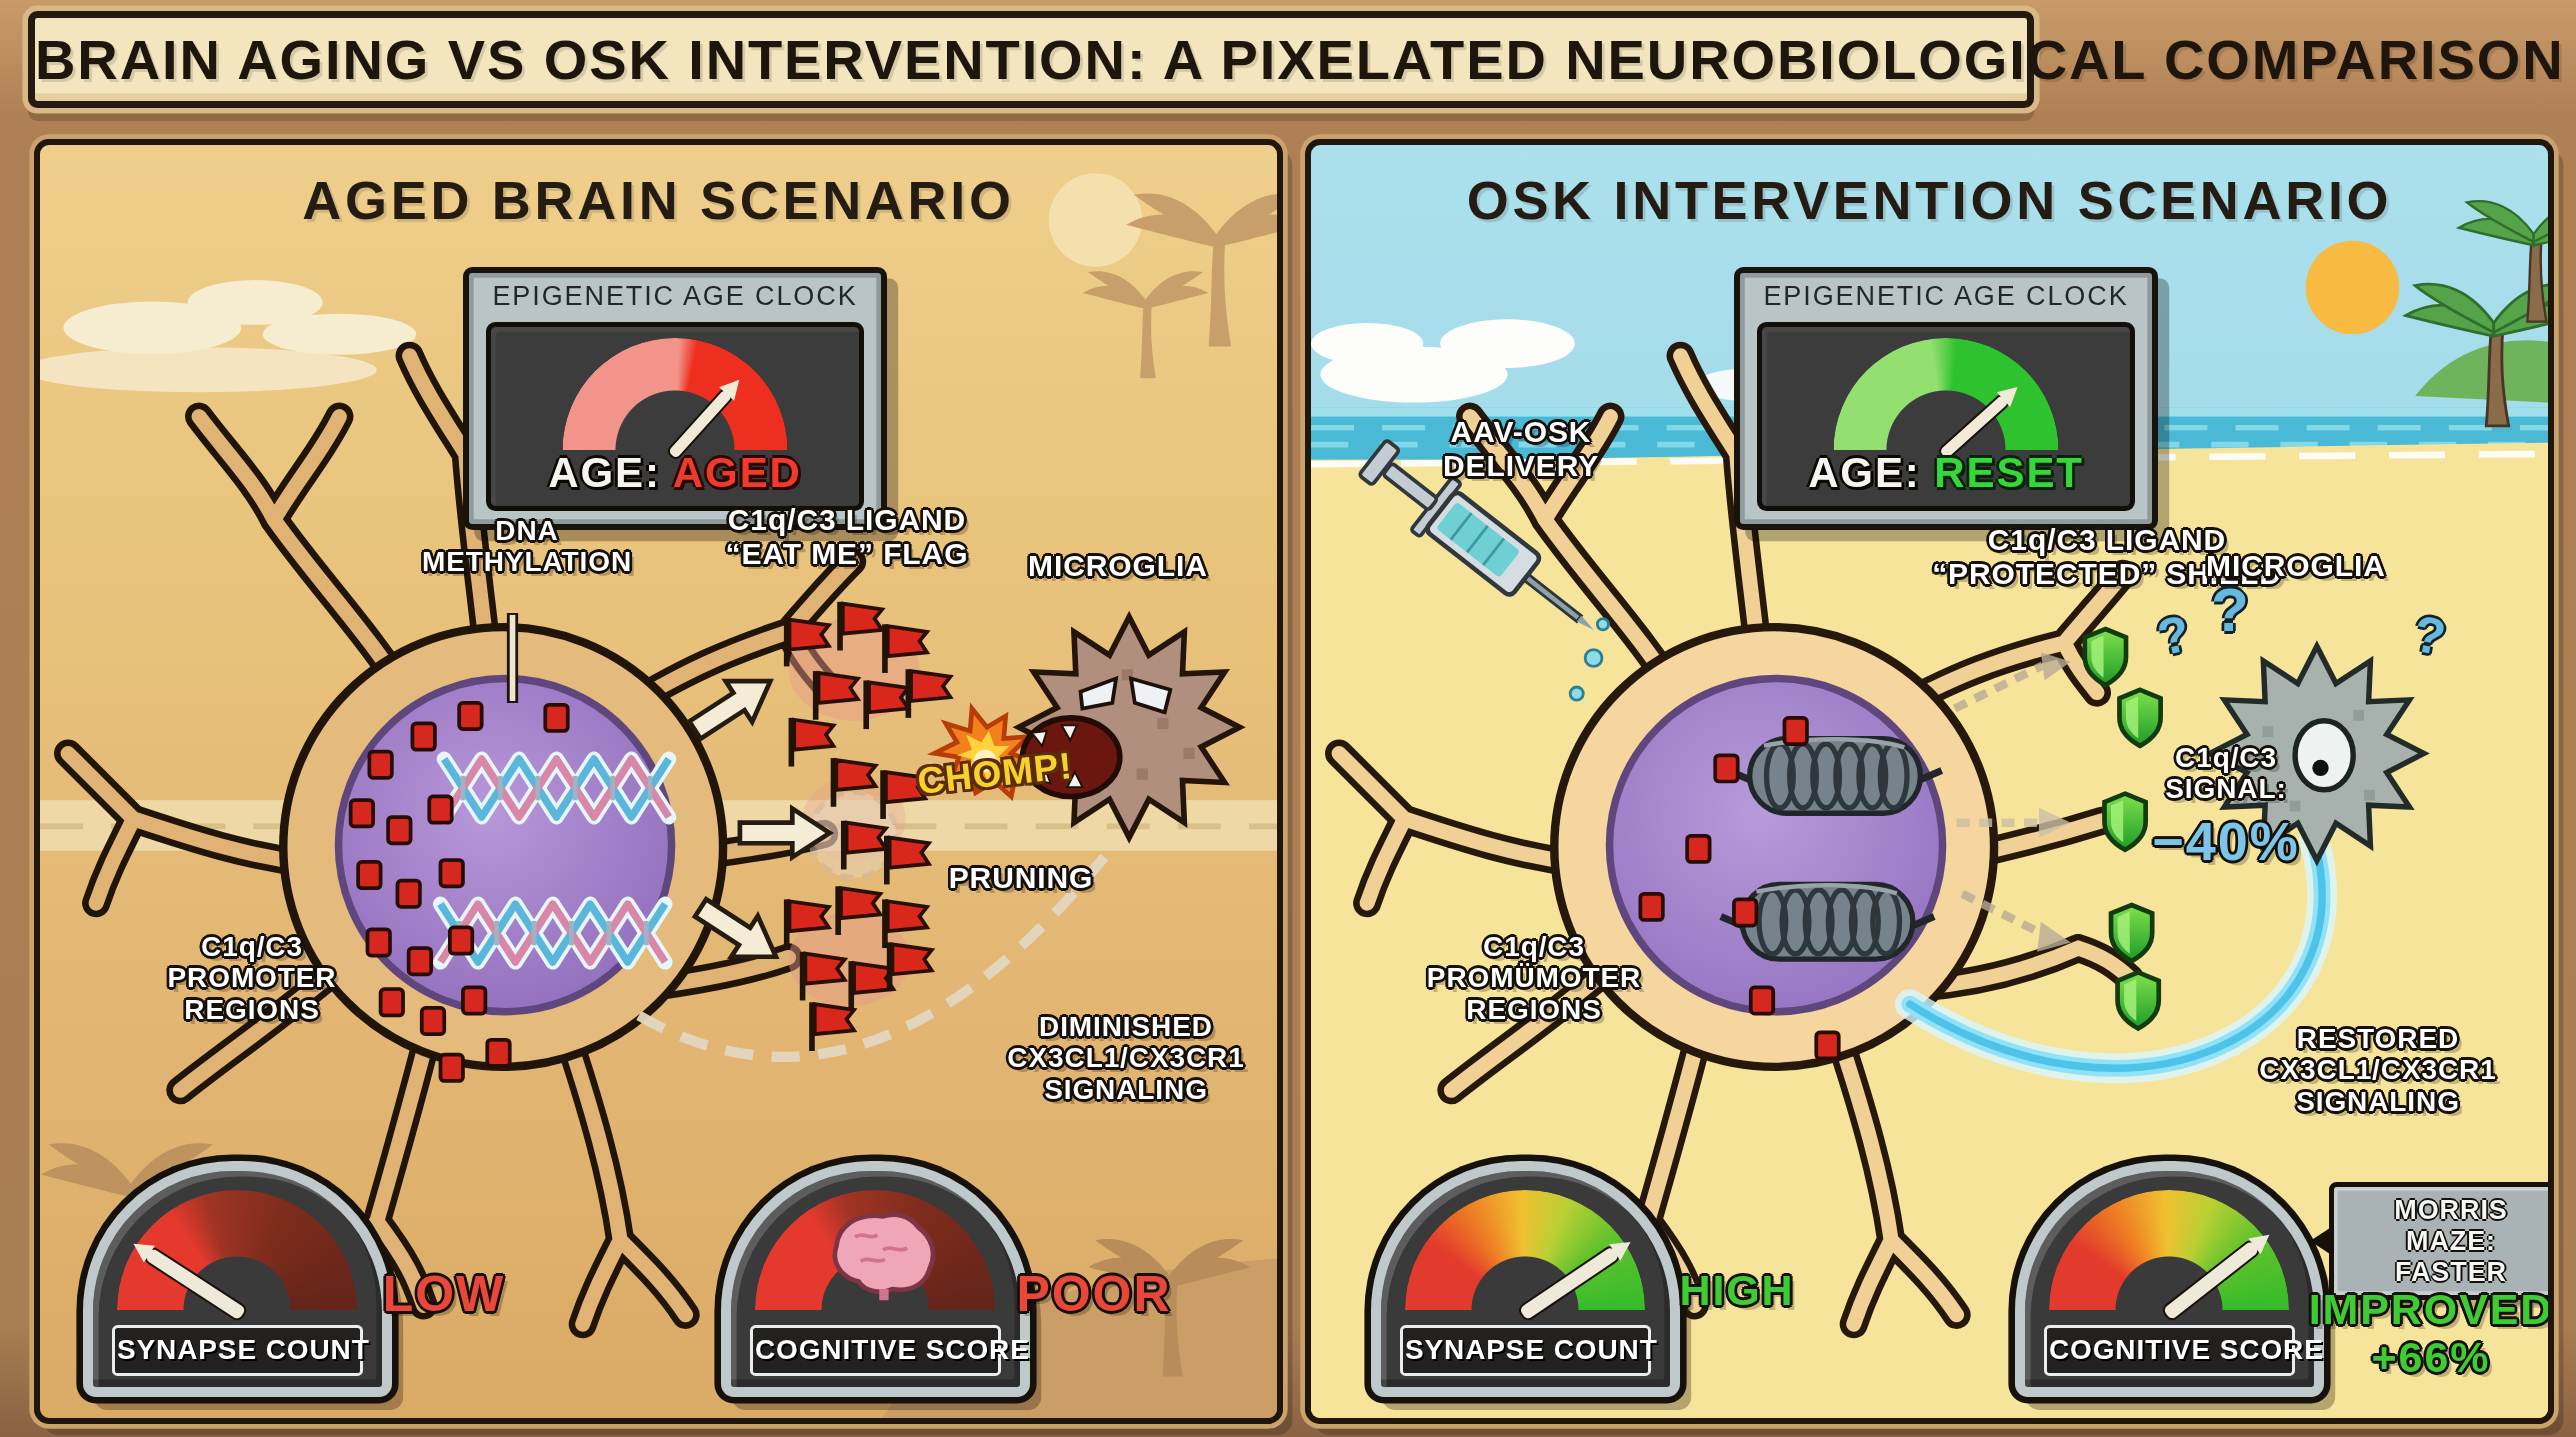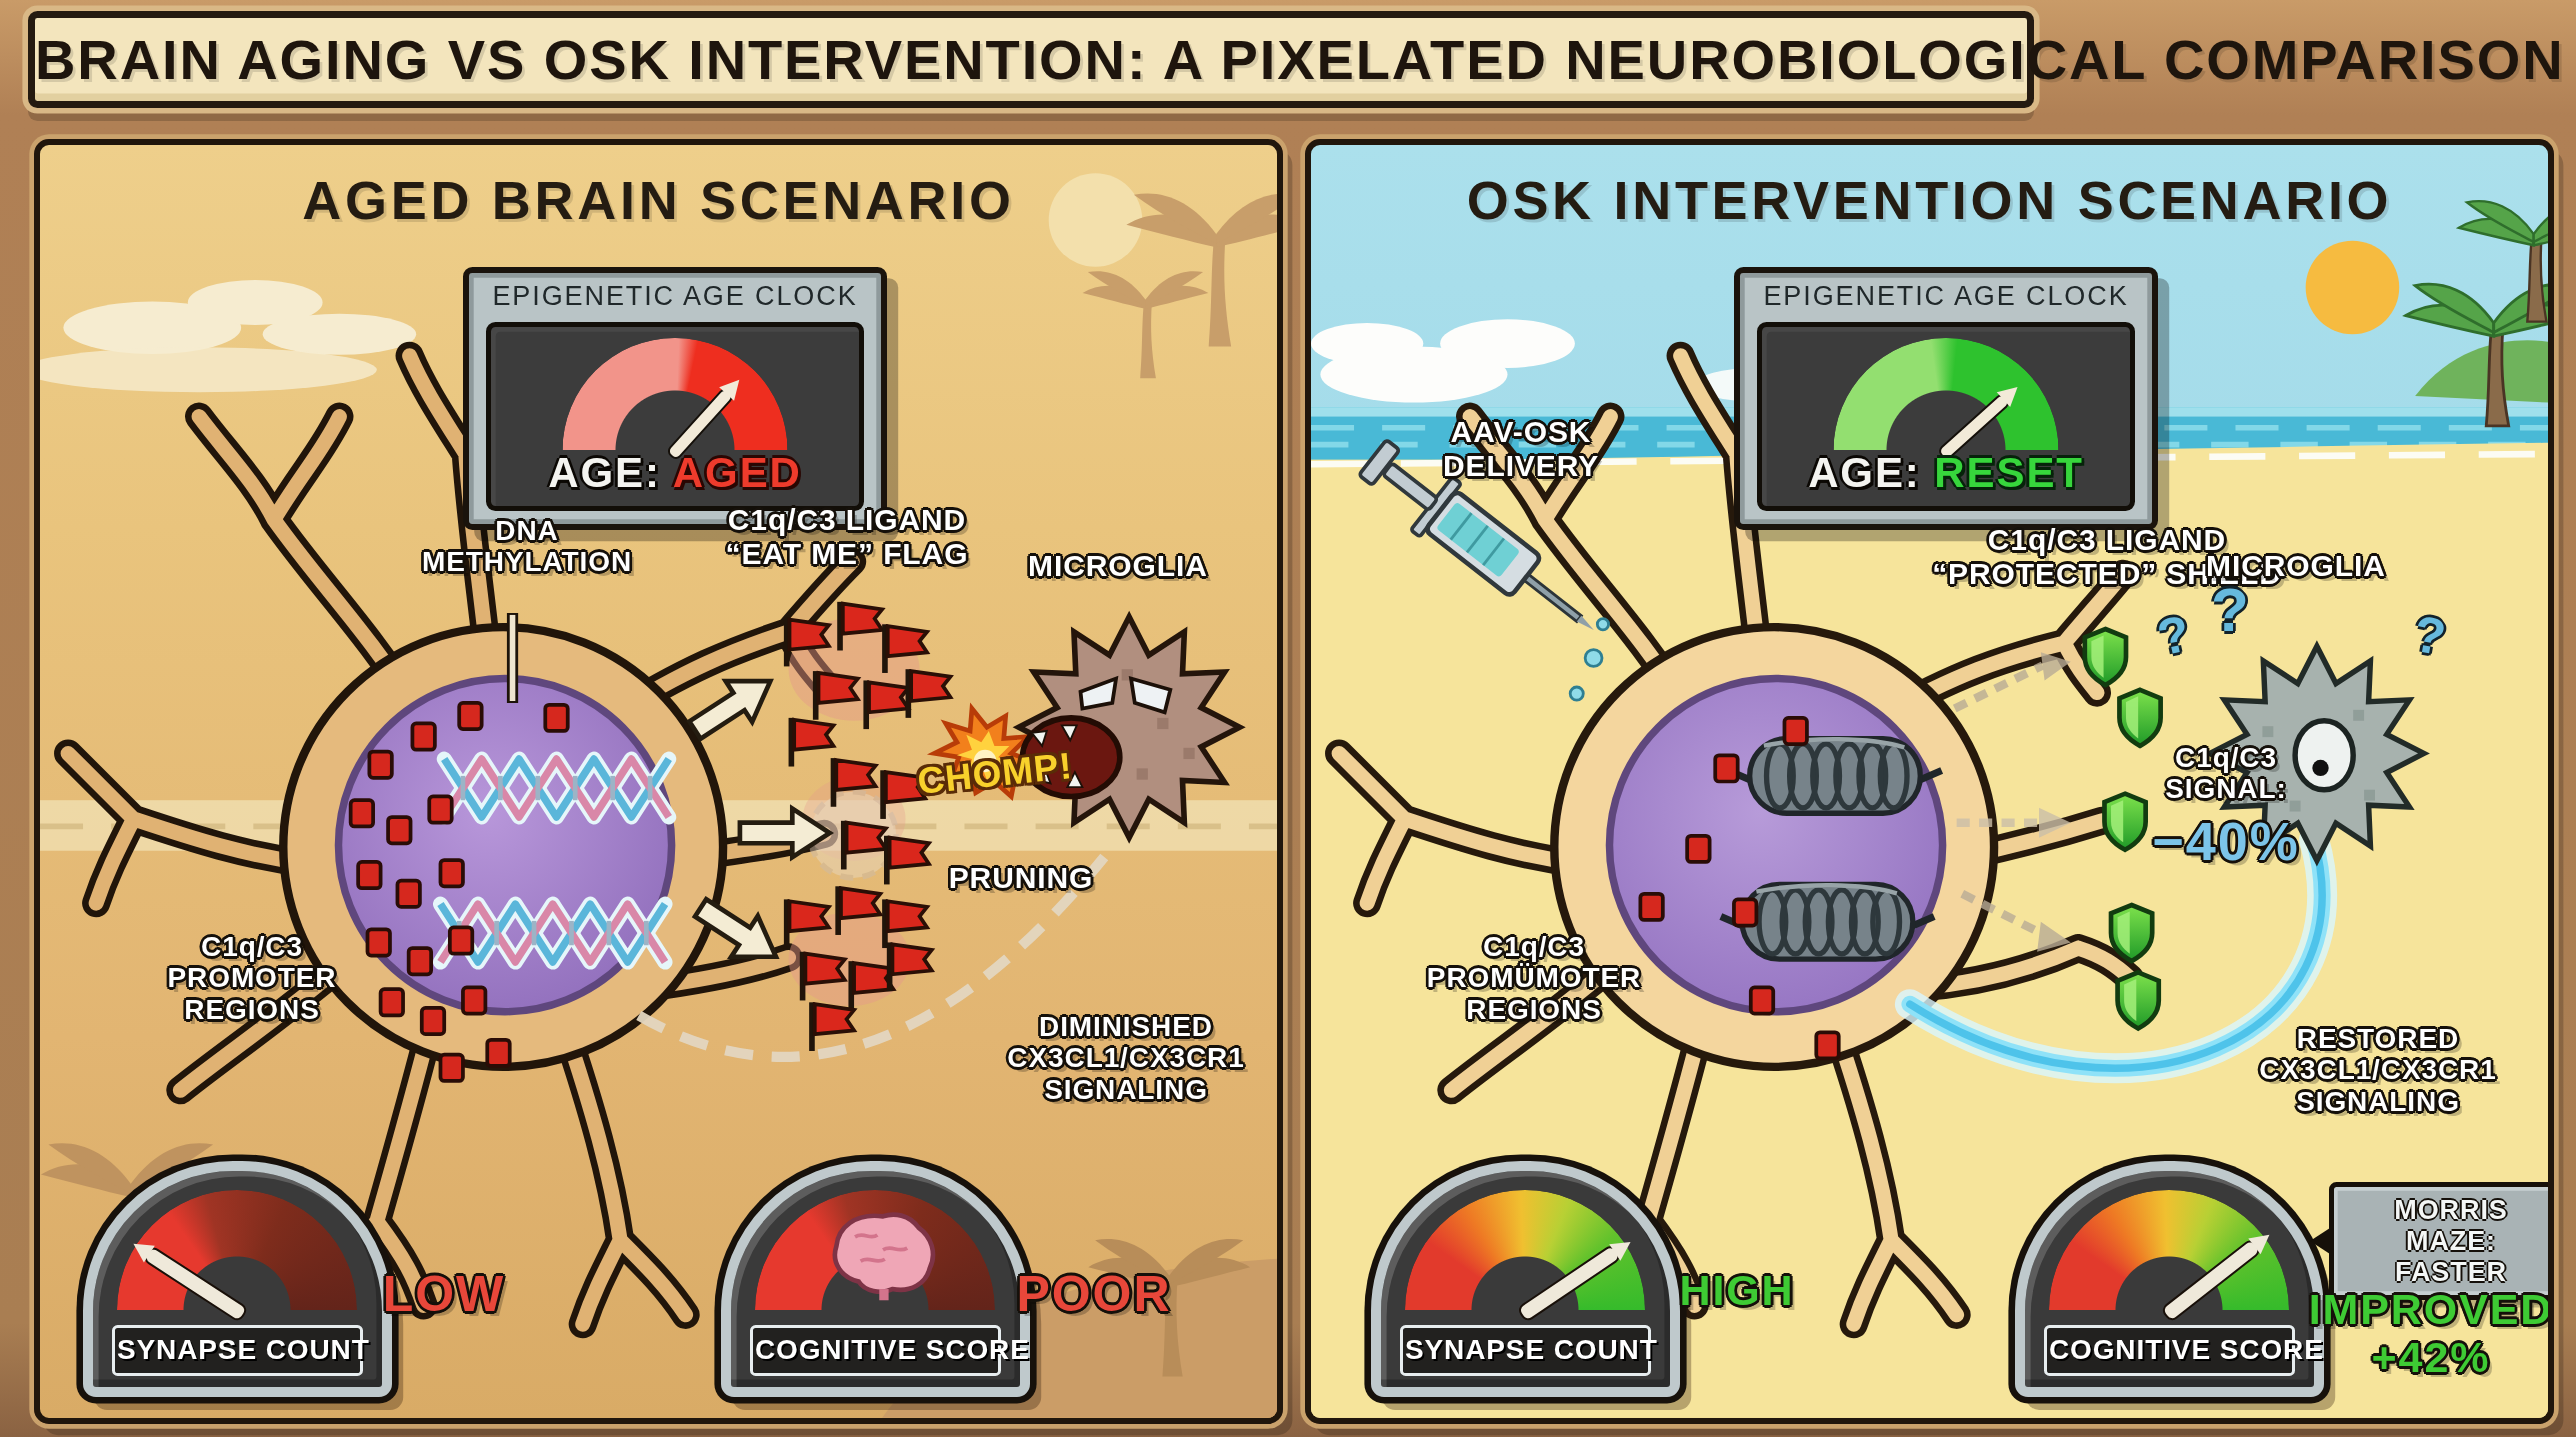--- a/index.html
+++ b/index.html
@@ -519,17 +519,17 @@
     <div class="gauge" style="left:704px;top:1016px;">
       <div class="gauge-body">
         <div class="gauge-arc g-rgb"></div>
         <div class="gauge-needle" style="transform:rotate(-38deg);"></div>
         <div class="gauge-plate">COGNITIVE SCORE</div>
       </div>
     </div>
     <div class="maze-badge" style="left:1018px;top:1037px;width:204px;">MORRIS MAZE:
 FASTER</div>
     <div class="lbl green" style="left:1120px;top:1140px;">IMPROVED
-+42%</div>
++66%</div>
   </div>
 
 </div>
 
 
 </body></html>

